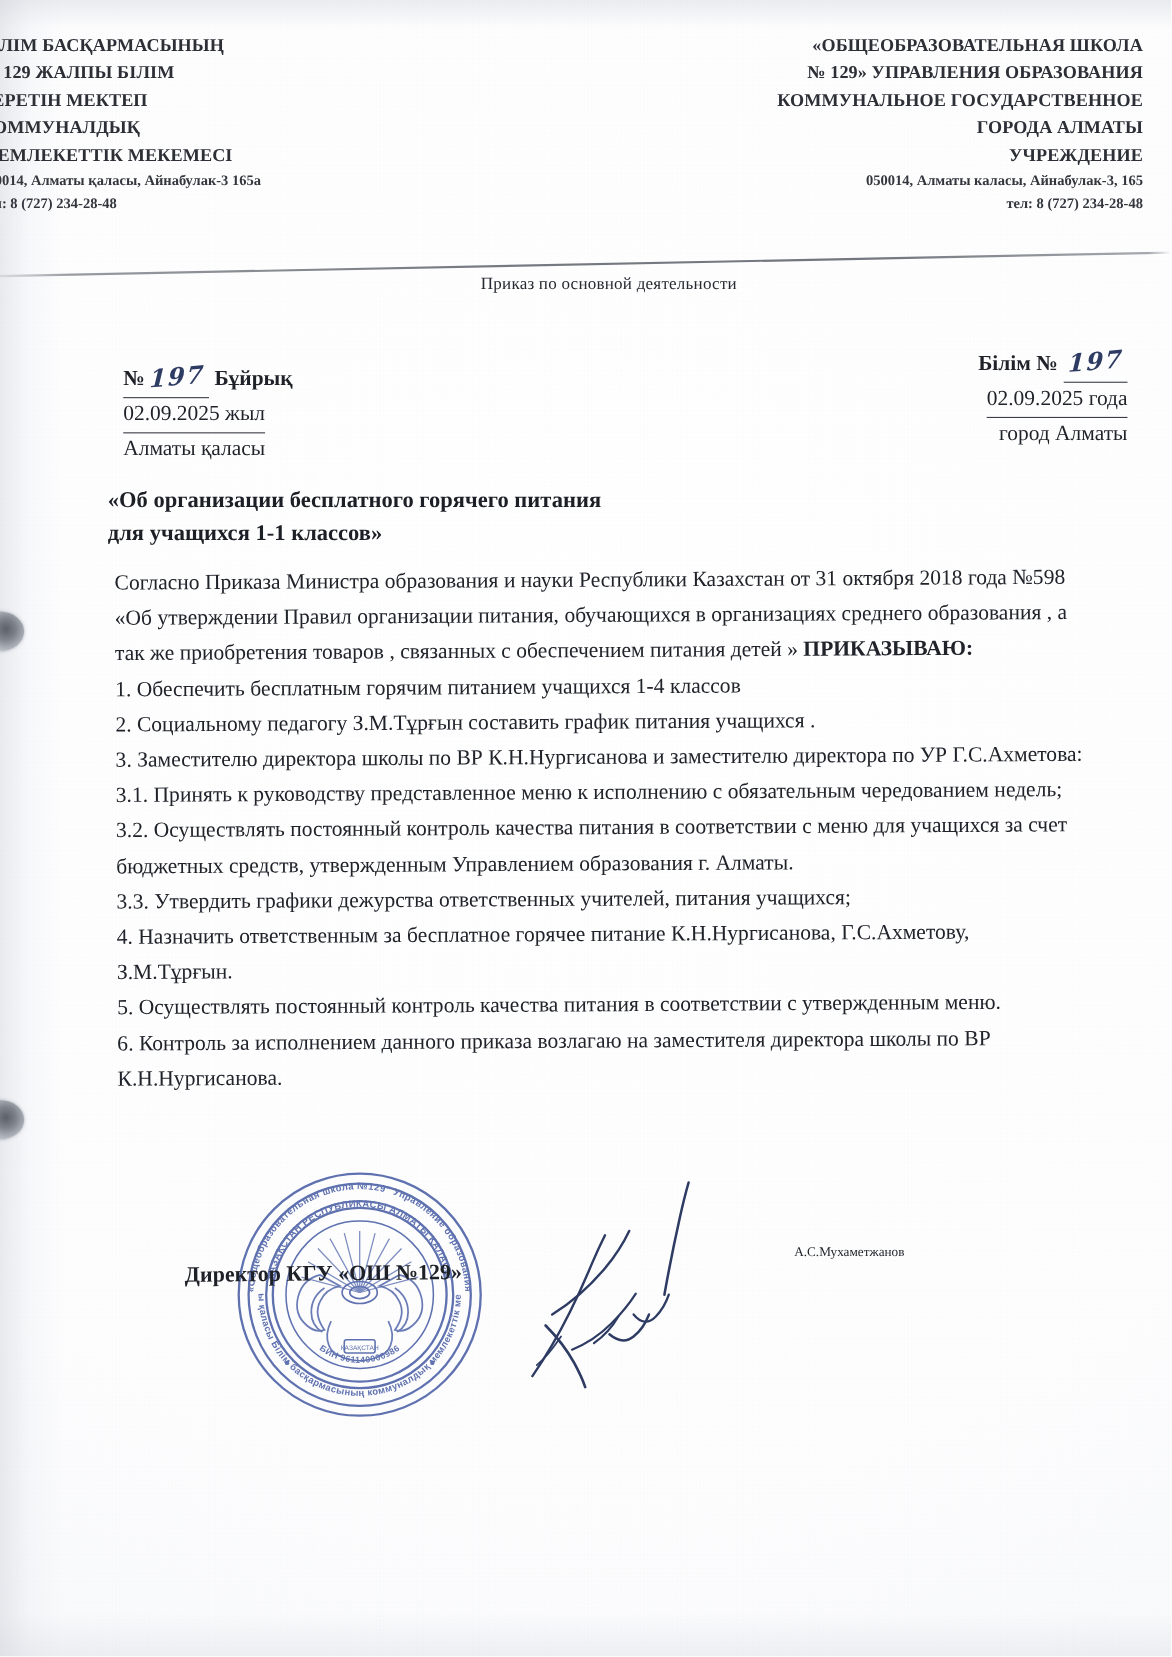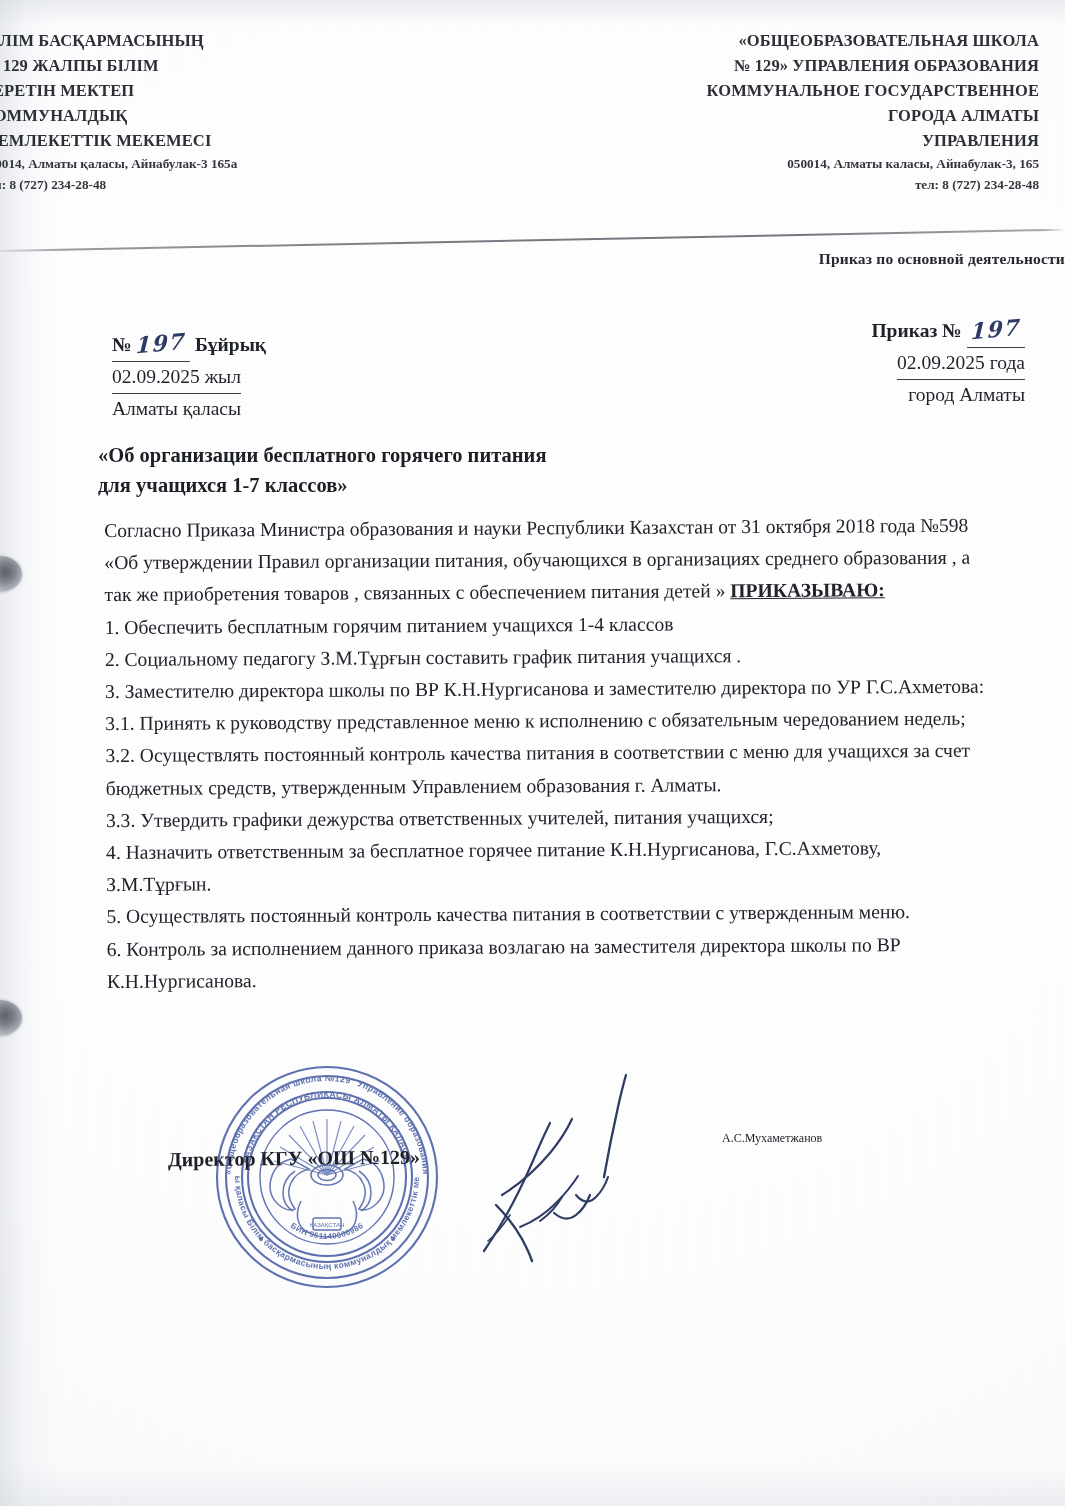--- a/index.html
+++ b/index.html
@@ -125,23 +125,23 @@
       rgba(255,255,255,0) 100%);
     transform: rotate(-1.15deg);
     transform-origin: left center;
   }
 
   .subject-line {
     position: absolute;
     top: 250px;
     left: 0;
     right: 0;
-    text-align: right;
+    text-align: center;
     font-size: 15.5px;
-    font-weight: bold;
+    font-weight: normal;
     color: #262930;
     letter-spacing: .2px;
     padding-left: 42px;
   }
 
   
   .num-left {
     position: absolute;
     top: 328px;
     left: 112px;
@@ -200,21 +200,21 @@
     line-height: 32.2px;
     color: #20232a;
     text-align: left;
   }
   .body-block p {
     margin: 0;
     text-indent: 0;
   }
   .p-intro { text-indent: 48px; }
   .p-item  { text-indent: 60px; }
-  .b { font-weight: bold; text-decoration: underline; }
+  .b { font-weight: bold; }
 
   
   .skewed { transform: rotate(-0.35deg); transform-origin: left top; }
 
   
   .sig-area {
     position: absolute;
     top: 1055px;
     left: 0;
     right: 0;
@@ -283,21 +283,21 @@
       <div class="lh-line">МЕМЛЕКЕТТІК МЕКЕМЕСІ</div>
       <div class="lh-contact">050014, Алматы қаласы, Айнабулак-3 165а</div>
       <div class="lh-contact">тел: 8 (727) 234-28-48</div>
     </div>
 
     <div class="lh-right">
       <div class="lh-line">«ОБЩЕОБРАЗОВАТЕЛЬНАЯ ШКОЛА</div>
       <div class="lh-line">№ 129»  УПРАВЛЕНИЯ ОБРАЗОВАНИЯ</div>
       <div class="lh-line">КОММУНАЛЬНОЕ ГОСУДАРСТВЕННОЕ</div>
       <div class="lh-line">ГОРОДА АЛМАТЫ</div>
-      <div class="lh-line">УПРАВЛЕНИЯ</div>
+      <div class="lh-line">УЧРЕЖДЕНИЕ</div>
       <div class="lh-contact">050014, Алматы каласы, Айнабулак-3, 165</div>
       <div class="lh-contact">тел: 8 (727) 234-28-48</div>
     </div>
 
   </div>
 
   <div class="rule"></div>
 
   <div class="subject-line">Приказ по основной деятельности</div>
 
@@ -307,32 +307,32 @@
       <span>Бұйрық</span>
     </div>
     <div class="num-row">
       <span class="underlined">02.09.2025 жыл</span>
     </div>
     <div class="num-row">Алматы қаласы</div>
   </div>
 
   <div class="num-right">
     <div class="num-row bold">
-      <span>Приказ №</span>
+      <span>Білім №</span>
       <span class="underlined"><span class="hw">197</span></span>
     </div>
     <div class="num-row">
       <span class="underlined">02.09.2025 года</span>
     </div>
     <div class="num-row">город Алматы</div>
   </div>
 
   <div class="doc-title">
     <div>«Об организации бесплатного  горячего питания</div>
-    <div>для учащихся 1-7 классов»</div>
+    <div>для учащихся 1-1 классов»</div>
   </div>
 
   <div class="body-block skewed">
     <p class="p-intro"><span>Согласно Приказа Министра образования и науки Республики Казахстан от 31 октября 2018 года №598 «Об утверждении Правил организации питания, обучающихся в организациях среднего образования , а так же приобретения товаров , связанных с обеспечением питания детей » </span><span class="b">ПРИКАЗЫВАЮ:</span></p>
     <p class="p-item">1. Обеспечить бесплатным горячим питанием учащихся 1-4 классов</p>
     <p class="p-item">2. Социальному педагогу З.М.Тұрғын составить график питания учащихся .</p>
     <p class="p-item">3. Заместителю директора школы по ВР К.Н.Нургисанова и заместителю директора по УР Г.С.Ахметова:</p>
     <p class="p-item">3.1.  Принять к руководству представленное меню к исполнению с обязательным чередованием    недель;</p>
     <p class="p-item">3.2.  Осуществлять постоянный контроль качества питания в соответствии с меню для    учащихся за счет бюджетных средств,   утвержденным Управлением образования г. Алматы.</p>
     <p class="p-item">3.3. Утвердить графики дежурства ответственных учителей,  питания учащихся;</p>

